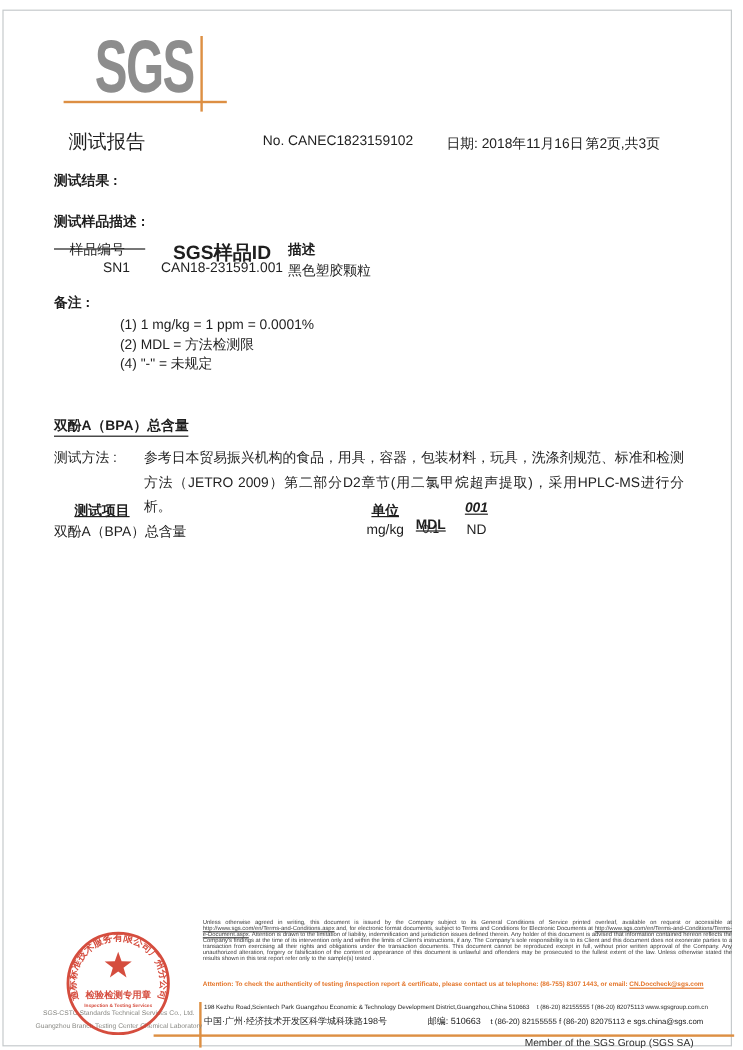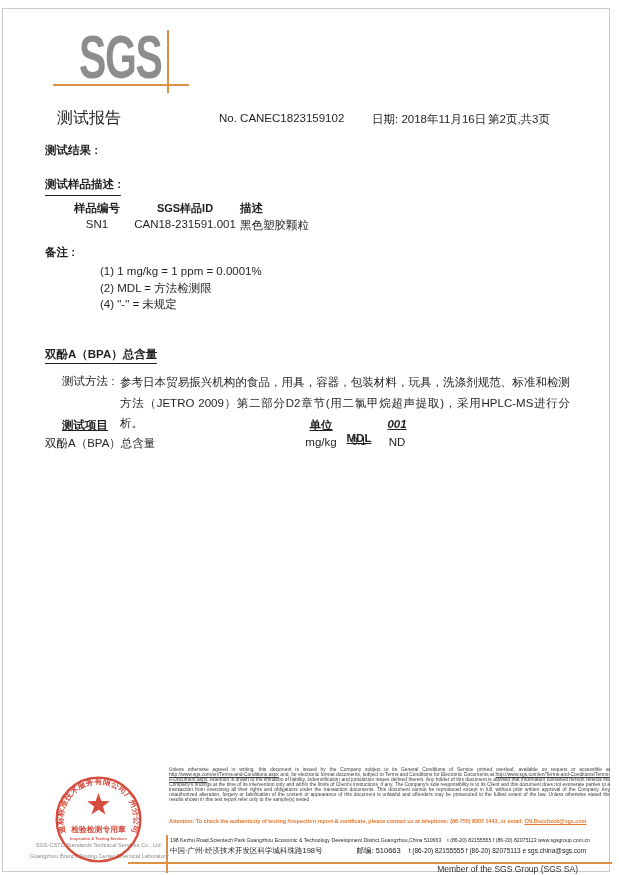--- a/index.html
+++ b/index.html
@@ -16,31 +16,31 @@
 
   
   .doc-title{position:absolute;left:45px;top:108px;font-size:16px;font-weight:normal;margin-left:12px;}
   .report-no{position:absolute;left:219px;top:112px;font-size:11.5px;}
   .report-date{position:absolute;left:372px;top:112px;font-size:11.5px;}
   .report-pages{position:absolute;left:488px;top:112px;font-size:11.5px;}
 
   
   .lbl{font-size:11.5px;font-weight:bold;}
   .results-label{position:absolute;left:45px;top:143px;}
-  .sample-title{position:absolute;left:45px;top:177px;border-bottom:1px solid #1f1f1f;padding-bottom:3px;}
-  .s-h1{position:absolute;left:58px;top:201px;width:78px;text-align:center;font-weight:bold;font-size:11.5px;}
-  .s-h2{position:absolute;left:138px;top:201px;width:94px;text-align:center;font-weight:bold;font-size:11px;}
+  .sample-title{position:absolute;left:45px;top:177px;border-bottom:1px solid #1f1f1f;padding-bottom:15px;}
+  .s-h1{position:absolute;left:58px;top:201px;width:78px;text-align:left;font-weight:normal;font-size:11.5px;}
+  .s-h2{position:absolute;left:138px;top:201px;width:94px;text-align:center;font-weight:bold;font-size:16px;}
   .s-h3{position:absolute;left:240px;top:201px;font-weight:bold;font-size:11.5px;}
   .s-r1{position:absolute;left:58px;top:218px;width:78px;text-align:center;font-size:11.5px;}
   .s-r2{position:absolute;left:130px;top:218px;width:110px;text-align:center;font-size:11.5px;}
   .s-r3{position:absolute;left:240px;top:218px;font-size:11.5px;}
   .notes-label{position:absolute;left:45px;top:245px;}
   .notes{position:absolute;left:100px;top:263px;font-size:11.5px;line-height:16.5px;}
   .bpa-title{position:absolute;left:45px;top:347px;border-bottom:1px solid #1f1f1f;padding-bottom:1px;}
-  .method-label{position:absolute;left:45px;top:374px;font-size:11.5px;margin-left:17px;}
+  .method-label{position:absolute;left:45px;top:374px;font-size:11.5px;}
   .method-text{position:absolute;left:120px;top:372px;width:450px;font-size:11.5px;line-height:20.5px;text-align:justify;}
   .rt-item-h{position:absolute;left:62px;top:418px;font-size:11.5px;font-weight:bold;text-decoration:underline;}
   .rt-unit-h{position:absolute;left:300px;top:418px;width:42px;text-align:center;font-size:11.5px;font-weight:bold;text-decoration:underline;}
   .rt-mdl-h{position:absolute;left:340px;top:418px;width:38px;text-align:center;font-size:11.5px;font-weight:bold;text-decoration:underline;margin-top:14px;}
   .rt-smp-h{position:absolute;left:379px;top:418px;width:36px;text-align:center;font-size:11.5px;font-weight:bold;font-style:italic;text-decoration:underline;}
   .rt-item{position:absolute;left:45px;top:436px;font-size:11.5px;}
   .rt-unit{position:absolute;left:300px;top:436px;width:42px;text-align:center;font-size:11.5px;}
   .rt-mdl{position:absolute;left:340px;top:436px;width:38px;text-align:center;font-size:10px;}
   .rt-smp{position:absolute;left:379px;top:436px;width:36px;text-align:center;font-size:11.5px;}
 

